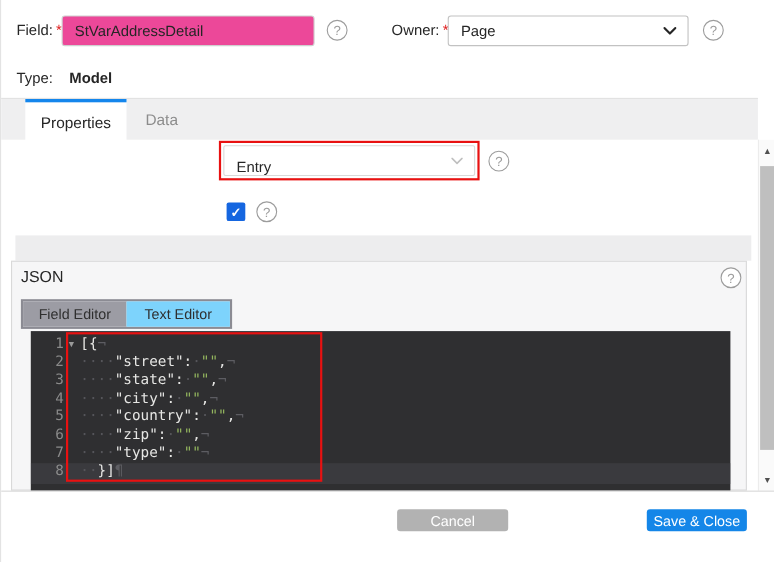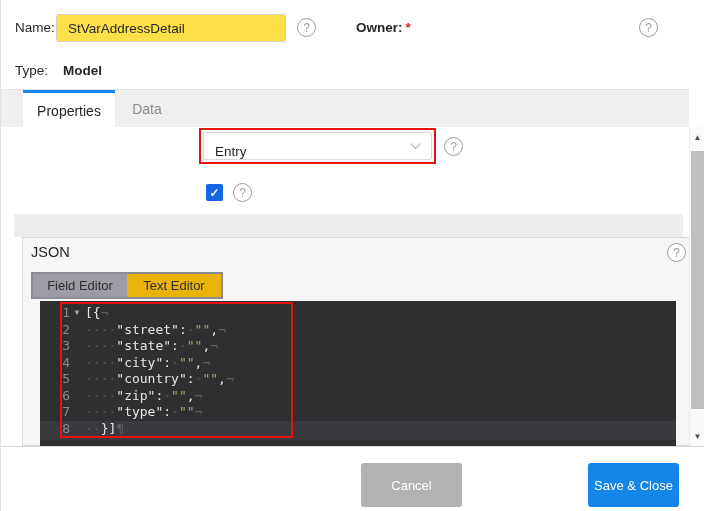--- a/index.html
+++ b/index.html
@@ -5,21 +5,21 @@
   * { margin:0; padding:0; box-sizing:border-box; }
   html,body { background:#fff; }
   body { font-family:"Liberation Sans", sans-serif; color:#262626; }
   .screen { position:relative; width:704px; height:511px; background:#fff; overflow:hidden; border-left:1px solid #e3e3e3; }
 
   
   .lbl { position:absolute; font-size:13.5px; color:#262626; white-space:nowrap; }
   .star { color:#e02020; margin-left:3px; }
   .name-input { position:absolute; left:55px; top:14px; width:230px; height:28px;
     border:1px solid #cfcfcf; border-radius:3px; padding:0 11px; font-size:13.5px;
-    font-family:"Liberation Sans", sans-serif; color:#262626; background:#fde047; }
+    font-family:"Liberation Sans", sans-serif; color:#262626; background:#ec4899; }
   .owner-select { position:absolute; left:406px; top:14px; width:219px; height:28px;
     border:1px solid #c2c2c2; border-radius:3px; background:#fff; display:flex; align-items:center;
     padding:0 11px; font-size:13.5px; cursor:pointer; }
   .owner-select svg { position:absolute; right:10px; top:9px; }
   .help { position:absolute; width:19px; height:19px; border:1.5px solid #9c9c9c; border-radius:50%;
     color:#9c9c9c; font-size:12px; display:flex; align-items:center; justify-content:center; background:#fff; cursor:pointer; }
   .type-line { position:absolute; left:14px; top:63px; font-size:13.5px; }
   .type-line b { margin-left:4px;padding-left:11px; }
 
   
@@ -36,28 +36,28 @@
     border:1px solid #d9d9d9; border-radius:2px; background:#fff; display:flex; align-items:flex-end;
     padding:0 11px; font-size:13.5px; cursor:pointer; }
   .entry-select svg { position:absolute; right:10px; top:10px; }
   .gap-band { position:absolute; left:13px; top:214px; width:669px; height:23px; background:#ededee; }
 
   .checkbox { position:absolute; left:205px; top:184px; width:17px; height:17px; background:#1566e0;
     border-radius:2px; color:#fff; font-size:12px; font-weight:bold; display:flex; align-items:center;
     justify-content:center; cursor:pointer; }
 
   
-  .json-panel { position:absolute; left:21px; top:237px; width:669px; height:209px; background:#f6f6f7;
+  .json-panel { position:absolute; left:9px; top:237px; width:669px; height:209px; background:#f6f6f7;
     border:1px solid #d9d9d9; }
   .json-title { position:absolute; left:8px; top:6px; font-size:14.5px; font-weight:500; color:#262626; }
   .toggle-group { position:absolute; left:8px; top:34px; display:flex; border:2px solid #8b8b93;justify-content:space-between; }
   .toggle-btn { height:23px; min-width:94px; padding:0 8px; display:flex; align-items:center; justify-content:center;
     font-size:13px; color:#2f2f2f; cursor:pointer; }
   .toggle-btn.unselected { background:#9c9ca4; }
-  .toggle-btn.selected { background:#eab308; }
+  .toggle-btn.selected { background:#7dd3fc; }
 
   
   .editor { position:absolute; left:17px; top:63px; width:636px; height:145px; background:#2f2f31;
     overflow:hidden; font-family:"DejaVu Sans Mono", monospace; font-size:13px; cursor:text; }
   .editor-inner { padding-top:4px; }
   .code-line { display:flex; line-height:16.5px; height:16.5px; white-space:pre; }
   .code-line.active { background:#3a3a3e; height:19px; }
   .ln { width:30px; text-align:right; color:#8a8a8a; flex:0 0 30px; }
   .fold { width:14px; flex:0 0 14px; text-align:center; color:#9a9a9a; font-size:8px; line-height:16.5px; }
   .lc { padding-left:1px; color:#e6e6e4; }
@@ -75,36 +75,42 @@
   .vscroll { position:absolute; left:688px; top:127px; width:16px; height:319px; background:#fafafa;
     border-left:1px solid #ececec; }
   .vs-arrow { position:absolute; left:0; width:15px; height:14px; display:flex; align-items:center;
     justify-content:center; font-size:8px; color:#505050; cursor:pointer; }
   .vs-up { top:3px; }
   .vs-down { bottom:3px; }
   .vs-thumb { position:absolute; left:1px; top:24px; width:13px; height:258px; background:#bfbfbf; cursor:pointer; }
 
   
   .footer-sep { position:absolute; left:0; top:446px; width:704px; height:1px; background:#d8d8d8; }
-  .btn { position:absolute; top:463px; height:44px; border:none; border-radius:3px; color:#fff;
+  .btn { position:absolute; top:463px; height:20px; border:none; border-radius:3px; color:#fff;
     font-size:13px; font-family:"Liberation Sans", sans-serif; cursor:pointer; }
   .btn-cancel { left:360px; width:101px; background:#b2b2b2; }
   .btn-save { left:475px; width:98px; background:#8d8d8d; }
   .btn-saveclose { left:587px; width:91px; background:#1486e8; }
 </style>
 </head>
 <body>
 
 <div class="screen">
 
-  <span class="lbl" style="left:14px; top:20px;"><span>Name:</span><span class="star">*</span></span>
+  <span class="lbl" style="left:14px; top:20px;"><span>Field:</span><span class="star">*</span></span>
   <input class="name-input" value="StVarAddressDetail" style="">
   <span class="help" style="left:296px; top:18px;">?</span>
 
-  <span class="lbl" style="left:355px; top:20px;font-weight:bold;"><span>Owner:</span><span class="star">*</span></span>
+  <span class="lbl" style="left:355px; top:20px;"><span>Owner:</span><span class="star">*</span></span>
+  <div class="owner-select">
+    <span>Page</span>
+    <svg width="12" height="8" viewBox="0 0 12 8">
+        <polyline points="1,1.5 6,6.5 11,1.5" fill="none" stroke="#262626" stroke-width="2" stroke-linecap="round" stroke-linejoin="round"></polyline>
+      </svg>
+  </div>
   <span class="help" style="left:638px; top:18px;">?</span>
 
   <div class="type-line"><span>Type:</span><b>Model</b></div>
 
   <div class="tabbar">
     <div class="tab active">Properties</div>
     <div class="tab inactive">Data</div>
   </div>
 
 

